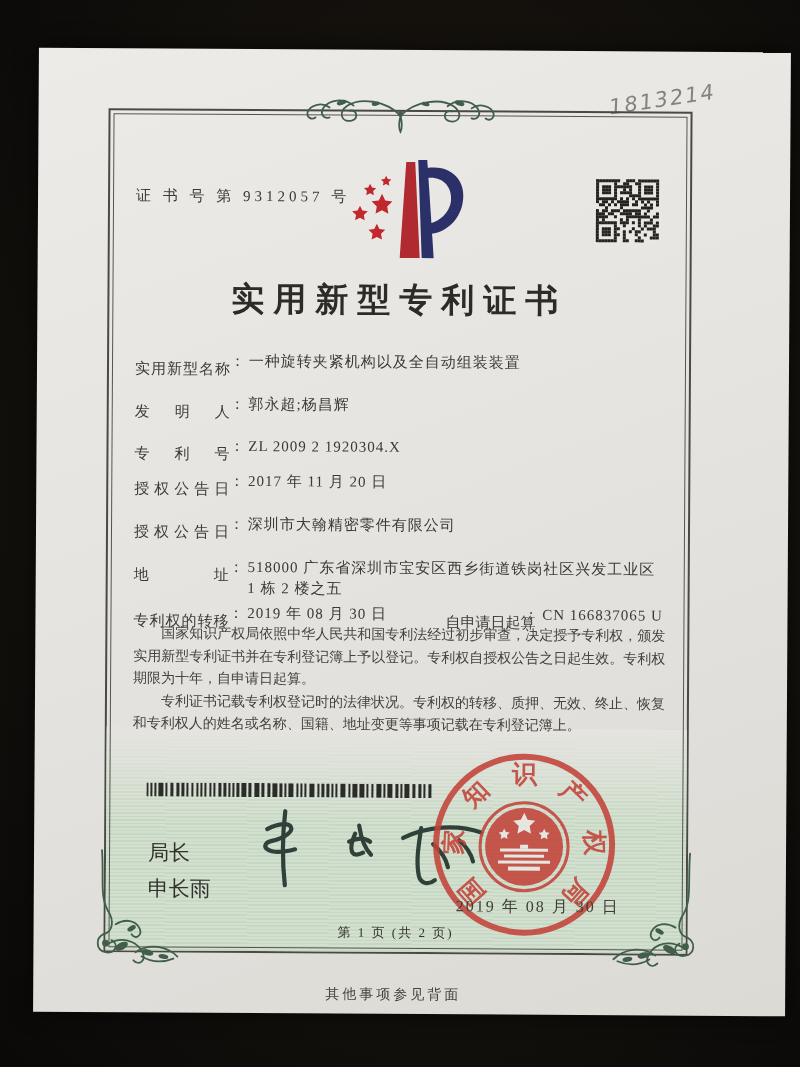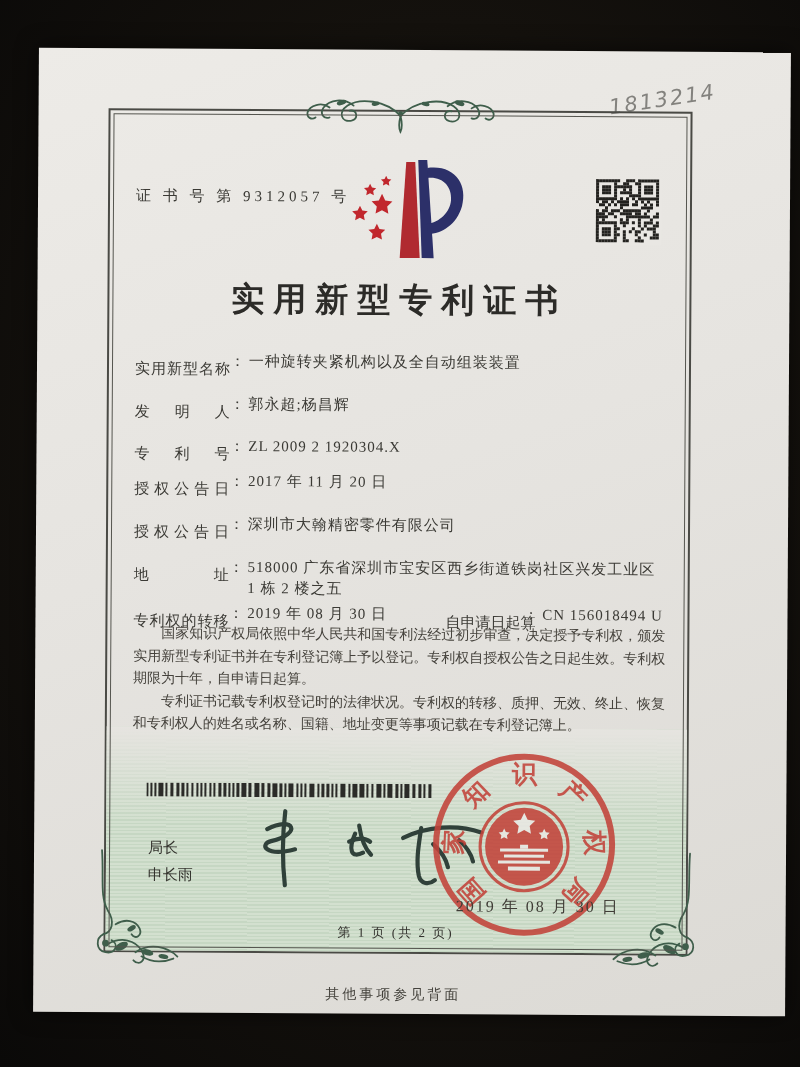--- a/index.html
+++ b/index.html
@@ -29,21 +29,21 @@
   .row{position:absolute;left:26px;width:545px;font-size:15px;color:#3b3a35;line-height:21px;}
   .flabel{display:inline-block;width:95px;text-align:justify;text-align-last:justify;vertical-align:top;margin-top:8px;}
   .fcolon{display:inline-block;vertical-align:top;}
   .fvalue{display:inline-block;vertical-align:top;max-width:408px;letter-spacing:1px;}
   .pair2{position:absolute;left:312px;top:0;white-space:nowrap;}
   .pair2 .flabel{width:78px;}
   .paras{position:absolute;left:26px;top:512px;width:532px;font-size:14px;line-height:22.5px;
          color:#45423c;text-align:justify;}
   .paras p{margin:0;text-indent:2em;}
   .barcode{position:absolute;left:40px;top:672px;}
-  .signer{position:absolute;left:42px;top:728px;font-size:15px;color:#33322d;
+  .signer{position:absolute;left:42px;top:728px;font-size:21px;color:#33322d;
           font-family:"Liberation Sans","DejaVu Sans",sans-serif;}
   .signer div{margin-bottom:8px;}
   .signature{position:absolute;left:145px;top:688px;}
   .seal{position:absolute;left:322px;top:636px;}
   .sealdate{position:absolute;left:350px;top:784px;font-size:16px;color:#3f3c36;letter-spacing:2px;z-index:5;}
   .pagefoot{position:absolute;left:0;top:812px;width:100%;text-align:center;font-size:13px;
             color:#33322e;letter-spacing:2px;}
   .backnote{position:absolute;left:70px;top:936px;width:580px;text-align:center;
             font-size:14px;color:#44423c;letter-spacing:3px;}
   .ornament{position:absolute;z-index:2;}
@@ -404,21 +404,21 @@
         </div>
         <div class="row" style="top:446px">
           <span class="flabel">地址</span><span class="fcolon">：</span>
           <span class="fvalue">518000 广东省深圳市宝安区西乡街道铁岗社区兴发工业区 1 栋 2 楼之五</span>
         </div>
         <div class="row" style="top:492px">
           <span class="flabel">专利权的转移</span><span class="fcolon">：</span>
           <span class="fvalue">2019 年 08 月 30 日</span>
           <span class="pair2">
             <span class="flabel">自申请日起算</span><span class="fcolon">：</span>
-            <span class="fvalue">CN 156018494 U</span>
+            <span class="fvalue">CN 166837065 U</span>
           </span>
         </div>
 
         <div class="paras">
           <p>国家知识产权局依照中华人民共和国专利法经过初步审查，决定授予专利权，颁发实用新型专利证书并在专利登记簿上予以登记。专利权自授权公告之日起生效。专利权期限为十年，自申请日起算。</p>
           <p>专利证书记载专利权登记时的法律状况。专利权的转移、质押、无效、终止、恢复和专利权人的姓名或名称、国籍、地址变更等事项记载在专利登记簿上。</p>
         </div>
 
         <svg class="barcode" id="barcode-svg" width="292" height="14" viewBox="0 0 292 14">
           <g id="barcode-bars" fill="#2b2b28">

